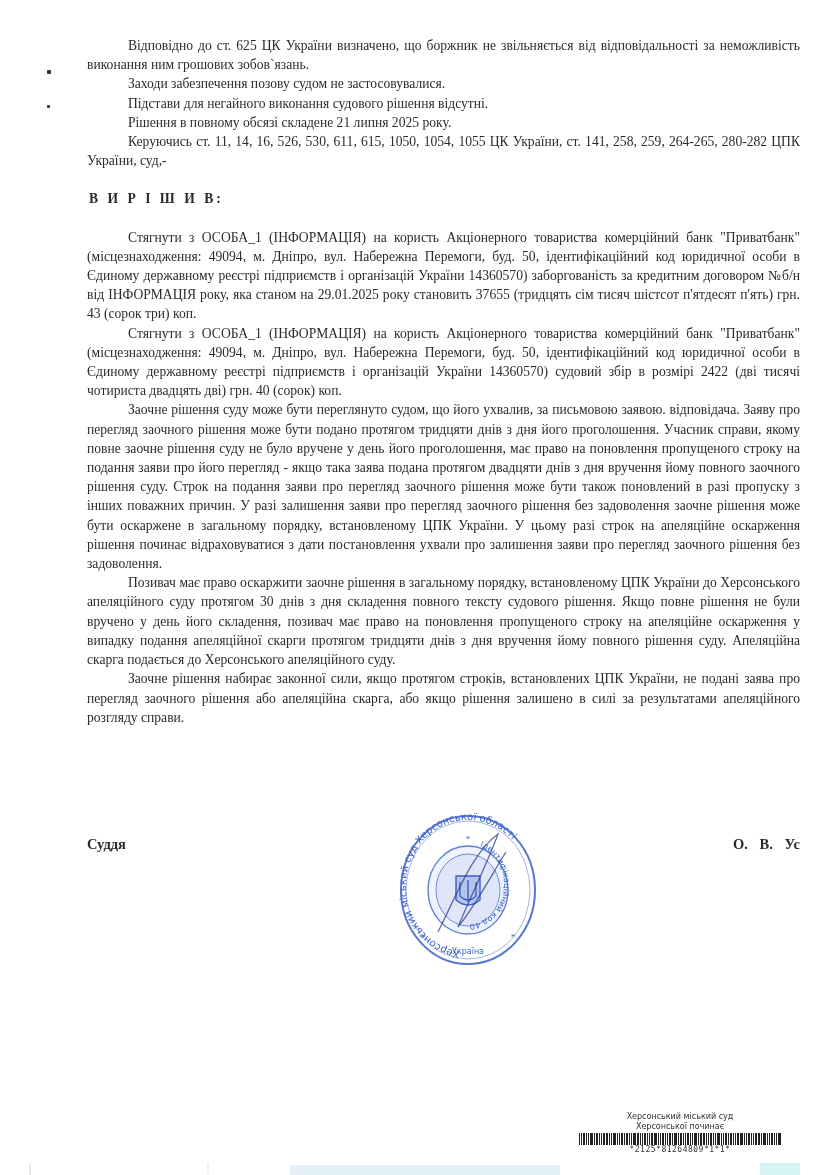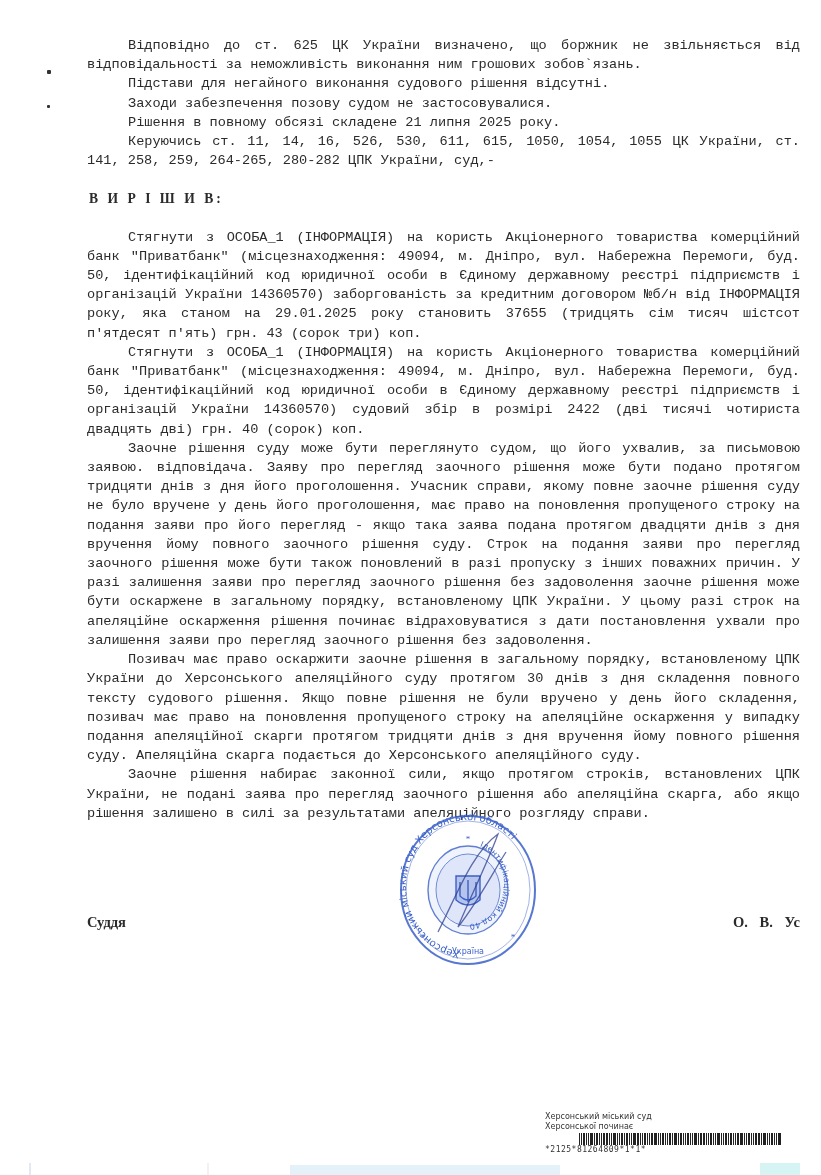--- a/index.html
+++ b/index.html
@@ -3,51 +3,51 @@
 <meta charset="utf-8">
 <style>
   html, body { margin: 0; padding: 0; }
   body {
     width: 821px; height: 1175px; background: #ffffff;
     position: relative; overflow: hidden;
     font-family: "Liberation Serif", serif; color: #2b2b2b;
   }
   .page { position: absolute; left: 87px; top: 36px; width: 713px; }
   .p { font-size: 13.6px; line-height: 19.2px; text-align: justify; margin: 0; }
-  .p.indent { text-indent: 41px; font-family: Liberation Mono, monospace; }
+  .p.indent { text-indent: 41px; }
   .heading {
     text-align: left; font-weight: bold; letter-spacing: 3px;
     font-size: 13.6px; line-height: 19.2px; margin: 0 0 19px 0; padding-left: 2px;
   }
   .spacer { height: 19px; }
-  .sig-row { position: absolute; left: 87px; top: 914px; width: 713px; height: 22px;
+  .sig-row { position: absolute; left: 87px; top: 836px; width: 713px; height: 22px;
     font-weight: bold; font-size: 14.5px; }
   .sig-left { position: absolute; left: 0; top: 0; }
   .sig-right { position: absolute; right: 0; top: 0; word-spacing: 8px; }
   .dot { position: absolute; width: 4px; height: 4px; background: #333; border-radius: 1px; }
   .stamp { position: absolute; left: 398px; top: 812px; width: 140px; height: 156px; }
-  .barcode-block { position: absolute; left: 545px; top: 1112px; width: 270px; 
+  .barcode-block { position: absolute; left: 545px; top: 1112px; width: 270px; text-align: center;
     font-family: "DejaVu Sans", sans-serif; font-size: 8px; color: #333; }
   .barcode-text { line-height: 10px; }
   .barcode { height: 12px; margin: 1px 0 0 0; display: flex; justify-content: center; gap: 0; }
   .barcode span { display: inline-block; height: 12px; background: #222; margin-right: 1px; }
   .barcode-num { font-family: "DejaVu Sans Mono", monospace; font-size: 8px; letter-spacing: 0.5px; }
   .bottom-edge { position: absolute; left: 0; top: 1162px; width: 821px; height: 13px; }
 </style>
 </head>
 <body>
 
 <div class="dot" style="left:47px; top:70px;"></div>
 <div class="dot" style="left:47px; top:105px; width:3px; height:3px;"></div>
 
 <div class="page">
   <div id="before">
       <p class="p indent">Відповідно до ст. 625 ЦК України визначено, що боржник не звільняється від відповідальності за неможливість виконання ним грошових зобов`язань.</p>
+      <p class="p indent">Заходи забезпечення позову судом не застосовувалися.</p>
       <p class="p indent">Підстави для негайного виконання судового рішення відсутні.</p>
-      <p class="p indent">Заходи забезпечення позову судом не застосовувалися.</p>
       <p class="p indent">Рішення в повному обсязі складене 21 липня 2025 року.</p>
       <p class="p indent">Керуючись ст. 11, 14, 16, 526, 530, 611, 615, 1050, 1054, 1055 ЦК України, ст. 141, 258, 259, 264-265, 280-282 ЦПК України, суд,-</p>
       <div class="spacer"></div>
     </div>
   <div class="heading">В И Р І Ш И В:</div>
   <div id="after">
       <p class="p indent">Стягнути з ОСОБА_1 (ІНФОРМАЦІЯ) на користь Акціонерного товариства комерційний банк "Приватбанк" (місцезнаходження: 49094, м. Дніпро, вул. Набережна Перемоги, буд. 50, ідентифікаційний код юридичної особи в Єдиному державному реєстрі підприємств і організацій України 14360570) заборгованість за кредитним договором №б/н від ІНФОРМАЦІЯ року, яка станом на 29.01.2025 року становить 37655 (тридцять сім тисяч шістсот п'ятдесят п'ять) грн. 43 (сорок три) коп.</p>
       <p class="p indent">Стягнути з ОСОБА_1 (ІНФОРМАЦІЯ) на користь Акціонерного товариства комерційний банк "Приватбанк" (місцезнаходження: 49094, м. Дніпро, вул. Набережна Перемоги, буд. 50, ідентифікаційний код юридичної особи в Єдиному державному реєстрі підприємств і організацій України 14360570) судовий збір в розмірі 2422 (дві тисячі чотириста двадцять дві) грн. 40 (сорок) коп.</p>
       <p class="p indent">Заочне рішення суду може бути переглянуто судом, що його ухвалив, за письмовою заявою. відповідача. Заяву про перегляд заочного рішення може бути подано протягом тридцяти днів з дня його проголошення. Учасник справи, якому повне заочне рішення суду не було вручене у день його проголошення, має право на поновлення пропущеного строку на подання заяви про його перегляд - якщо така заява подана протягом двадцяти днів з дня вручення йому повного заочного рішення суду. Строк на подання заяви про перегляд заочного рішення може бути також поновлений в разі пропуску з інших поважних причин. У разі залишення заяви про перегляд заочного рішення без задоволення заочне рішення може бути оскаржене в загальному порядку, встановленому ЦПК України. У цьому разі строк на апеляційне оскарження рішення починає відраховуватися з дати постановлення ухвали про залишення заяви про перегляд заочного рішення без задоволення.</p>
       <p class="p indent">Позивач має право оскаржити заочне рішення в загальному порядку, встановленому ЦПК України до Херсонського апеляційного суду протягом 30 днів з дня складення повного тексту судового рішення. Якщо повне рішення не були вручено у день його складення, позивач має право на поновлення пропущеного строку на апеляційне оскарження у випадку подання апеляційної скарги протягом тридцяти днів з дня вручення йому повного рішення суду. Апеляційна скарга подається до Херсонського апеляційного суду.</p>

